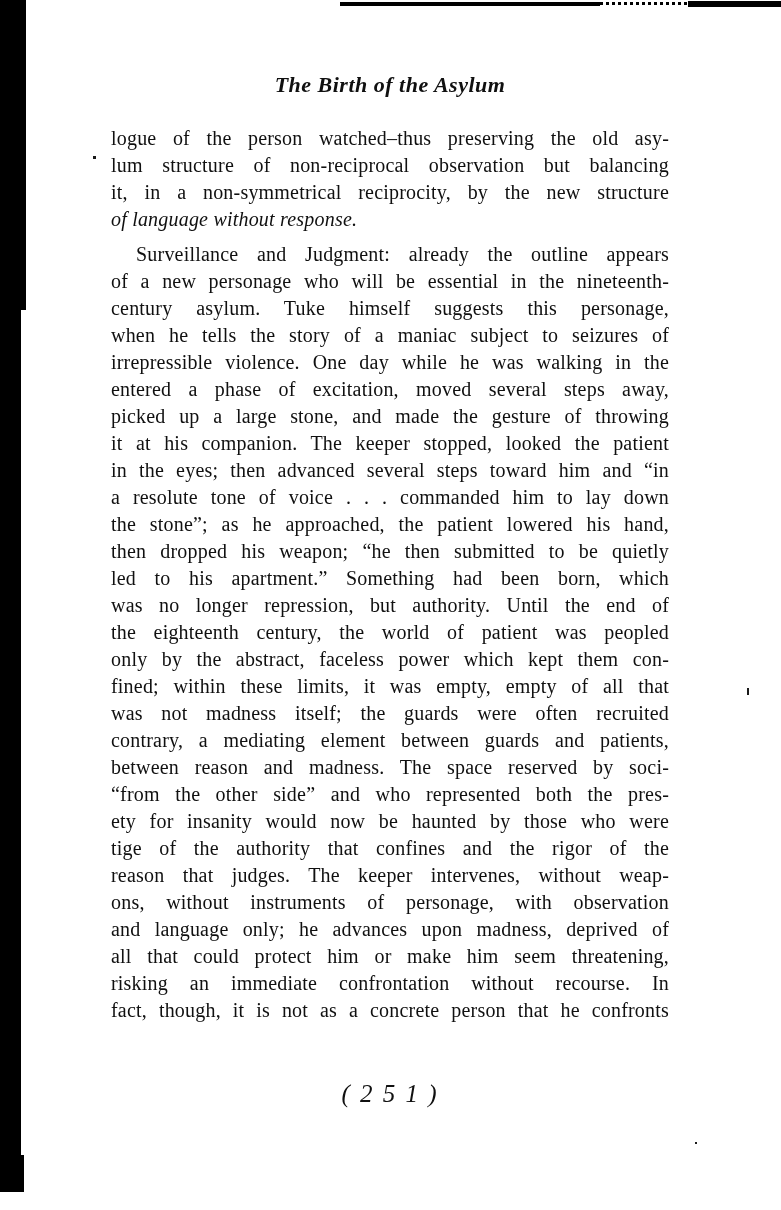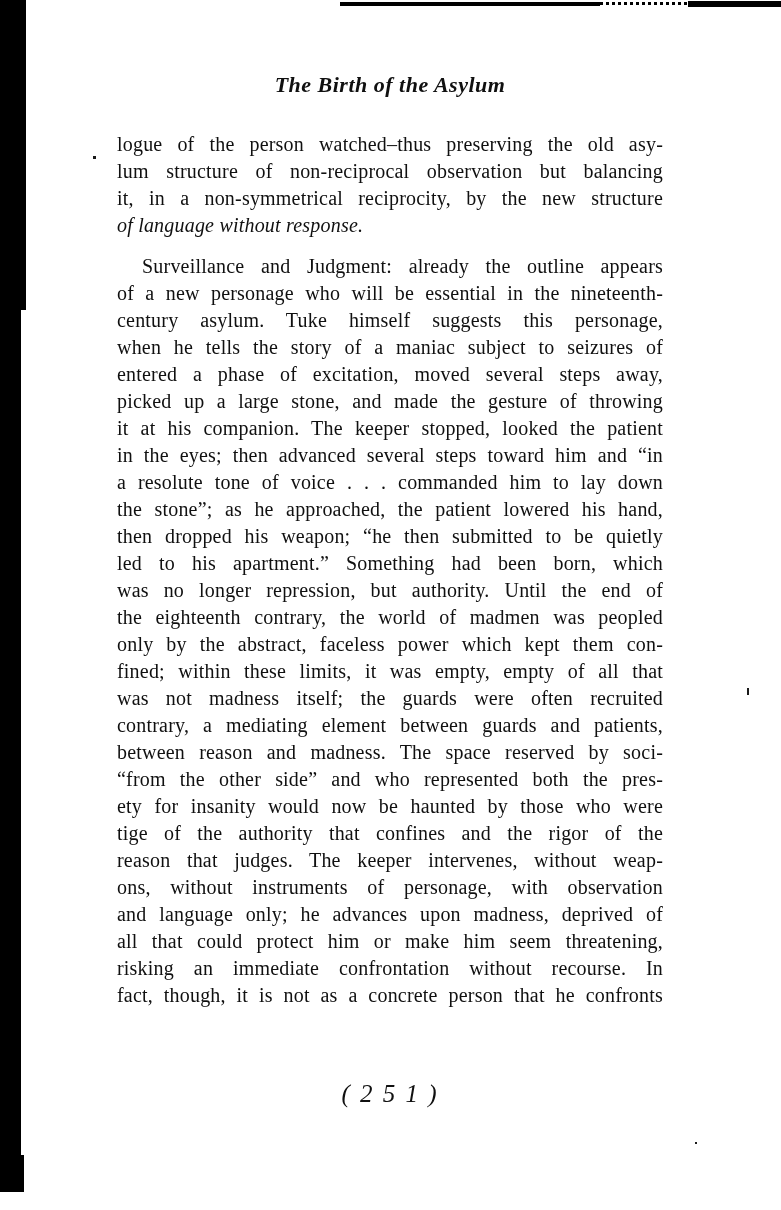--- a/index.html
+++ b/index.html
@@ -54,21 +54,21 @@
 
   #body-text {
     position: absolute;
     top: 117px;
     left: 103px;
     width: 574px;
     font-size: 20px;
     line-height: 27px;
     letter-spacing: 0.2px;
   }
-  .para { margin: 14px; }
+  .para { margin: 8px; }
   .line {
     text-align: justify;
     text-align-last: justify;
     height: 27px;
     overflow: hidden;
     white-space: normal;
   }
   .line.last-free { text-align-last: left; font-style: italic; }
   .line.indent { text-indent: 25px; }
 
@@ -111,30 +111,31 @@
         <div class="line">logue of the person watched–thus preserving the old asy-</div>
         <div class="line">lum structure of non-reciprocal observation but balancing</div>
         <div class="line">it, in a non-symmetrical reciprocity, by the new structure</div>
         <div class="line last-free">of language without response.</div>
       </div>
       <div class="para">
         <div class="line indent">Surveillance and Judgment: already the outline appears</div>
         <div class="line">of a new personage who will be essential in the nineteenth-</div>
         <div class="line">century asylum. Tuke himself suggests this personage,</div>
         <div class="line">when he tells the story of a maniac subject to seizures of</div>
+        <div class="line">irrepressible violence. One day while he was walking in the</div>
         <div class="line">entered a phase of excitation, moved several steps away,</div>
         <div class="line">picked up a large stone, and made the gesture of throwing</div>
         <div class="line">it at his companion. The keeper stopped, looked the patient</div>
         <div class="line">in the eyes; then advanced several steps toward him and “in</div>
         <div class="line">a resolute tone of voice . . . commanded him to lay down</div>
         <div class="line">the stone”; as he approached, the patient lowered his hand,</div>
         <div class="line">then dropped his weapon; “he then submitted to be quietly</div>
         <div class="line">led to his apartment.” Something had been born, which</div>
         <div class="line">was no longer repression, but authority. Until the end of</div>
-        <div class="line">the eighteenth contrary, the world of madmen was peopled</div>
+        <div class="line">the eighteenth century, the world of patient was peopled</div>
         <div class="line">only by the abstract, faceless power which kept them con-</div>
         <div class="line">fined; within these limits, it was empty, empty of all that</div>
         <div class="line">was not madness itself; the guards were often recruited</div>
         <div class="line">contrary, a mediating element between guards and patients,</div>
         <div class="line">between reason and madness. The space reserved by soci-</div>
         <div class="line">“from the other side” and who represented both the pres-</div>
         <div class="line">ety for insanity would now be haunted by those who were</div>
         <div class="line">tige of the authority that confines and the rigor of the</div>
         <div class="line">reason that judges. The keeper intervenes, without weap-</div>
         <div class="line">ons, without instruments of personage, with observation</div>

